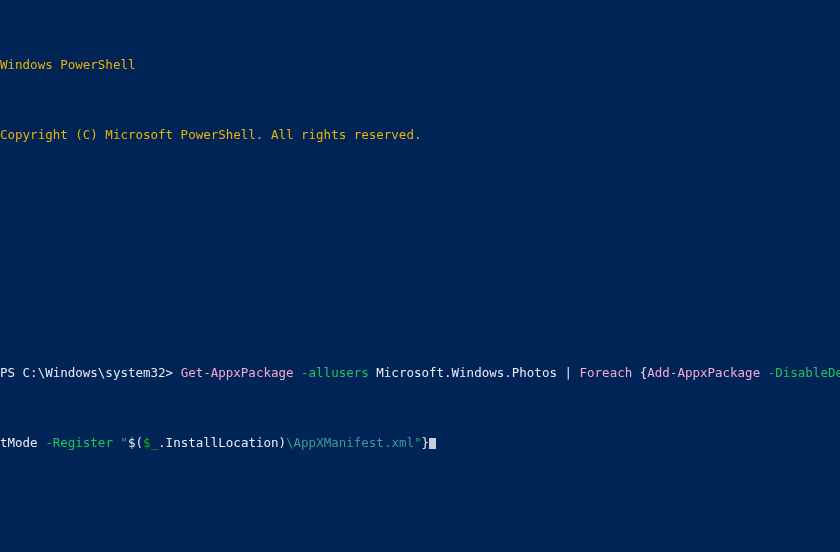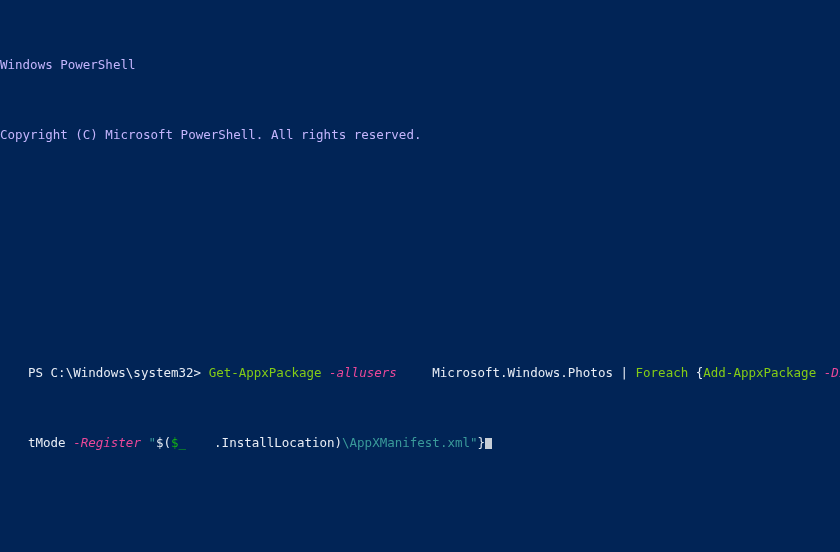--- a/index.html
+++ b/index.html
@@ -31,24 +31,24 @@
   }
 
   .row {
     height: 14px;
     white-space: pre;
     overflow: hidden;
     width: 840px;
   }
 
   
-  .c-default  { color: #c4b5fd; }           
-  .c-white    { color: #e8edf5; padding-left: 28px; }           
-  .c-cmdlet   { color: #84cc16; margin-top: 44px; }           
-  .c-param    { color: #ec4899; font-style: italic; }           
+  .c-default  { color: #eab308; }           
+  .c-white    { color: #e8edf5; }           
+  .c-cmdlet   { color: #f9a8d4; margin-top: 44px; }           
+  .c-param    { color: #22c55e; }           
   .c-string   { color: #3a9a9a; }           
   .c-variable { color: #13b313; }           
   .c-operator { color: #e8edf5; }           
 
   .cursor {
     display: inline-block;
     width: 7px;
     height: 11px;
     background: #c8cfd8;
     vertical-align: -2px;

